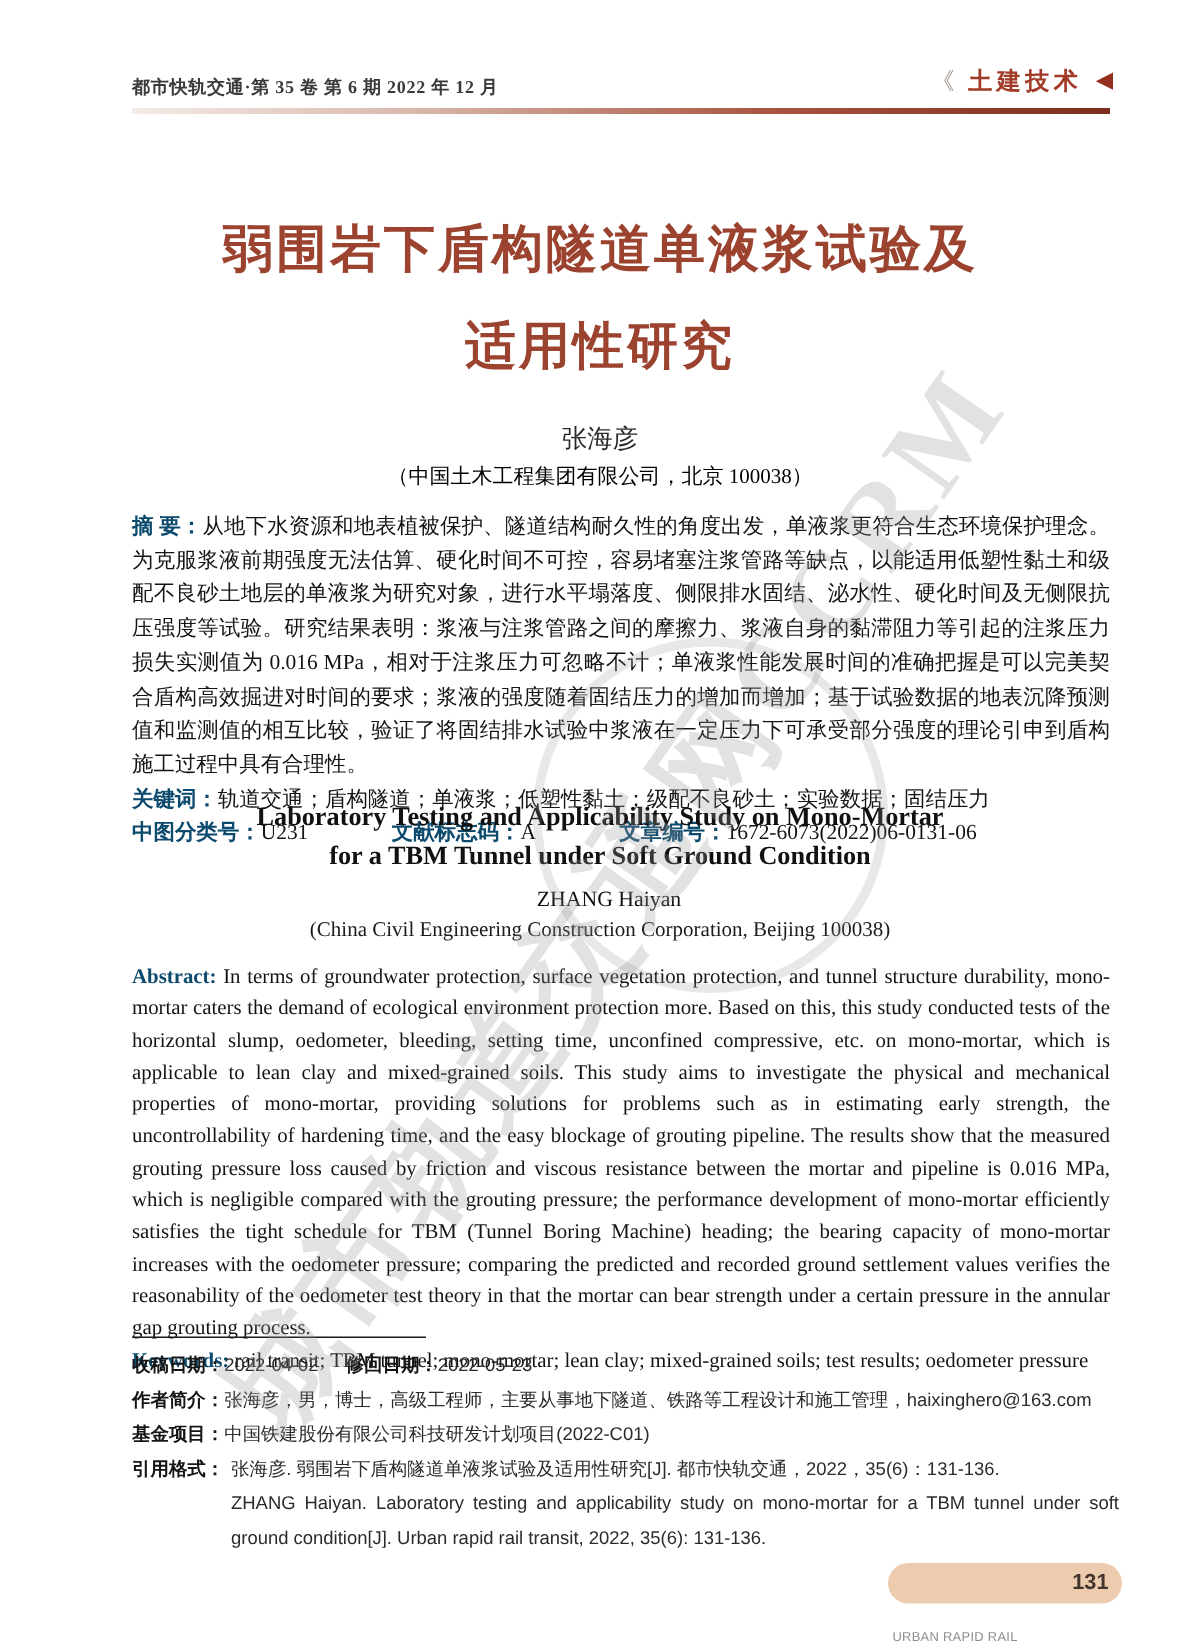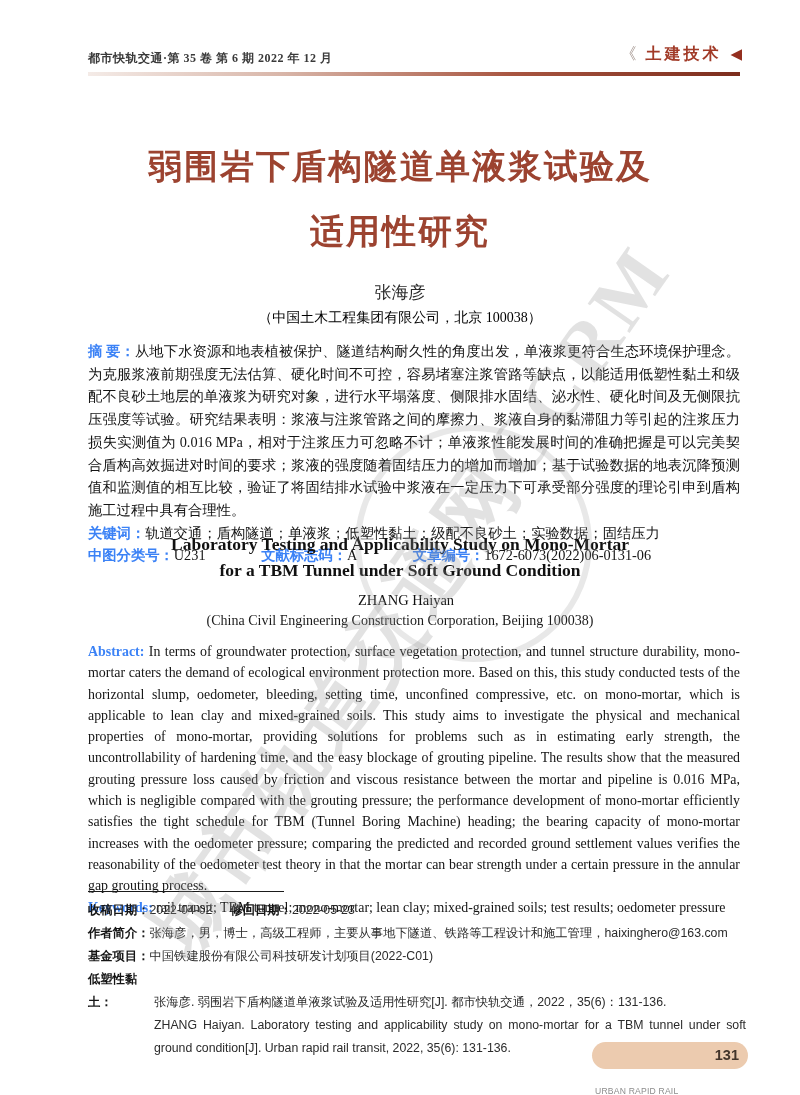--- a/index.html
+++ b/index.html
@@ -20,21 +20,21 @@
   
   .title-cn{position:absolute;left:0;top:134px;width:800px;text-align:center;
             font-size:34px;font-weight:700;color:#9c4330;line-height:65px;letter-spacing:2px;}
   .author-cn{position:absolute;left:0;top:281px;width:800px;text-align:center;font-size:17px;color:#2a2a2a;}
   .affil-cn{position:absolute;left:0;top:309px;width:800px;text-align:center;font-size:14px;color:#000000;}
 
   
   .cn-block{position:absolute;left:88px;top:340px;width:652px;font-size:14.3px;line-height:22.7px;
             text-align:justify;color:#141414;}
   .cn-block p{margin:0;}
-  .lbl{font-weight:700;color:#3b82f6;}
+  .lbl{font-weight:700;color:#0c4a6e;}
   .class-line .pair{margin-right:52px;}
   .class-line .pair:last-child{margin-right:0;}
 
   
   .en-head{position:absolute;left:0;top:531px;width:800px;text-align:center;color:#111;}
   .title-en{font-size:17.5px;font-weight:700;line-height:26px;}
   .author-en{margin-top:9px;font-size:14.5px;font-weight:400;padding-left:12px;}
   .affil-en{margin-top:4px;font-size:14px;font-weight:400;color:#1b1b1b;}
 
   
@@ -121,21 +121,21 @@
     <div>
       <span class="lbl">收稿日期：</span><span>2022-04-02</span><span class="gap"></span><span class="lbl">修回日期：</span><span>2022-05-23</span>
     </div>
     <div>
       <span class="lbl">作者简介：</span><span>张海彦，男，博士，高级工程师，主要从事地下隧道、铁路等工程设计和施工管理，haixinghero@163.com</span>
     </div>
     <div>
       <span class="lbl">基金项目：</span><span>中国铁建股份有限公司科技研发计划项目(2022-C01)</span>
     </div>
     <div class="hang">
-      <span class="lbl">低塑性黏土：</span><span>张海彦. 弱围岩下盾构隧道单液浆试验及适用性研究[J]. 都市快轨交通，2022，35(6)：131-136.</span>
+      <span class="lbl">引用格式：</span><span>张海彦. 弱围岩下盾构隧道单液浆试验及适用性研究[J]. 都市快轨交通，2022，35(6)：131-136.</span>
     </div>
     <div class="cite-en">ZHANG Haiyan. Laboratory testing and applicability study on mono-mortar for a TBM tunnel under soft ground condition[J]. Urban rapid rail transit, 2022, 35(6): 131-136.</div>
   </div>
 
   <div class="pill">
     <div class="pill-inner">URBAN RAPID RAIL TRANSIT</div>
     <div class="pill-num">131</div>
   </div>
 
 </div>

